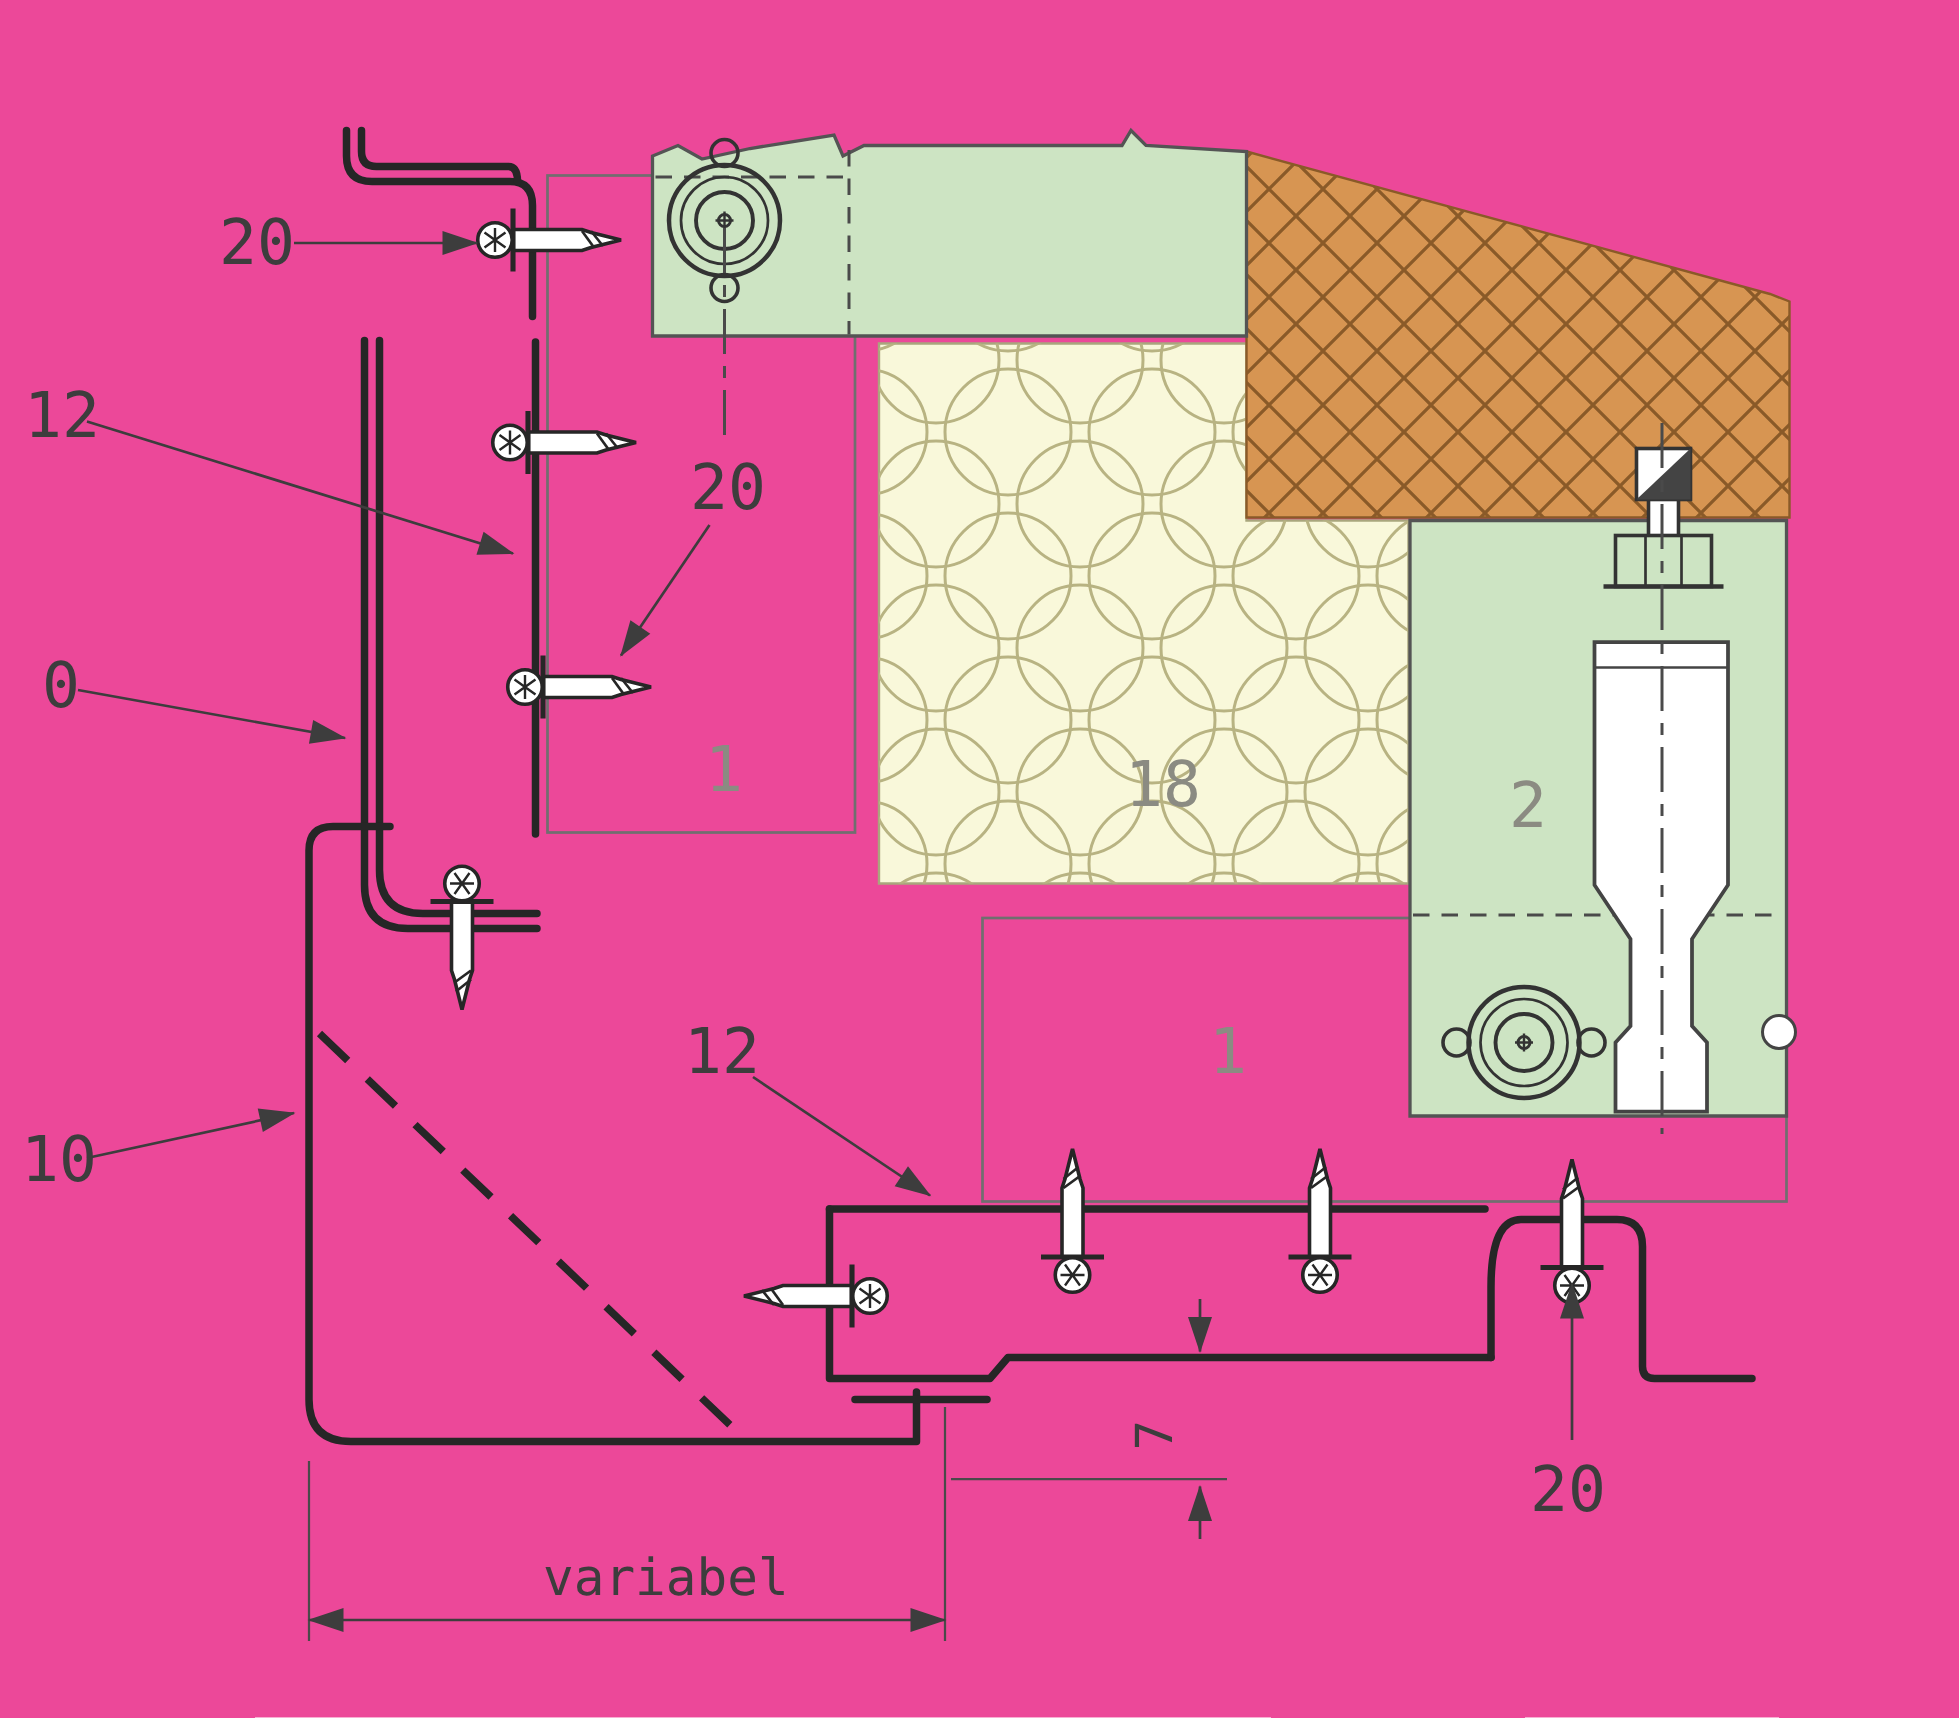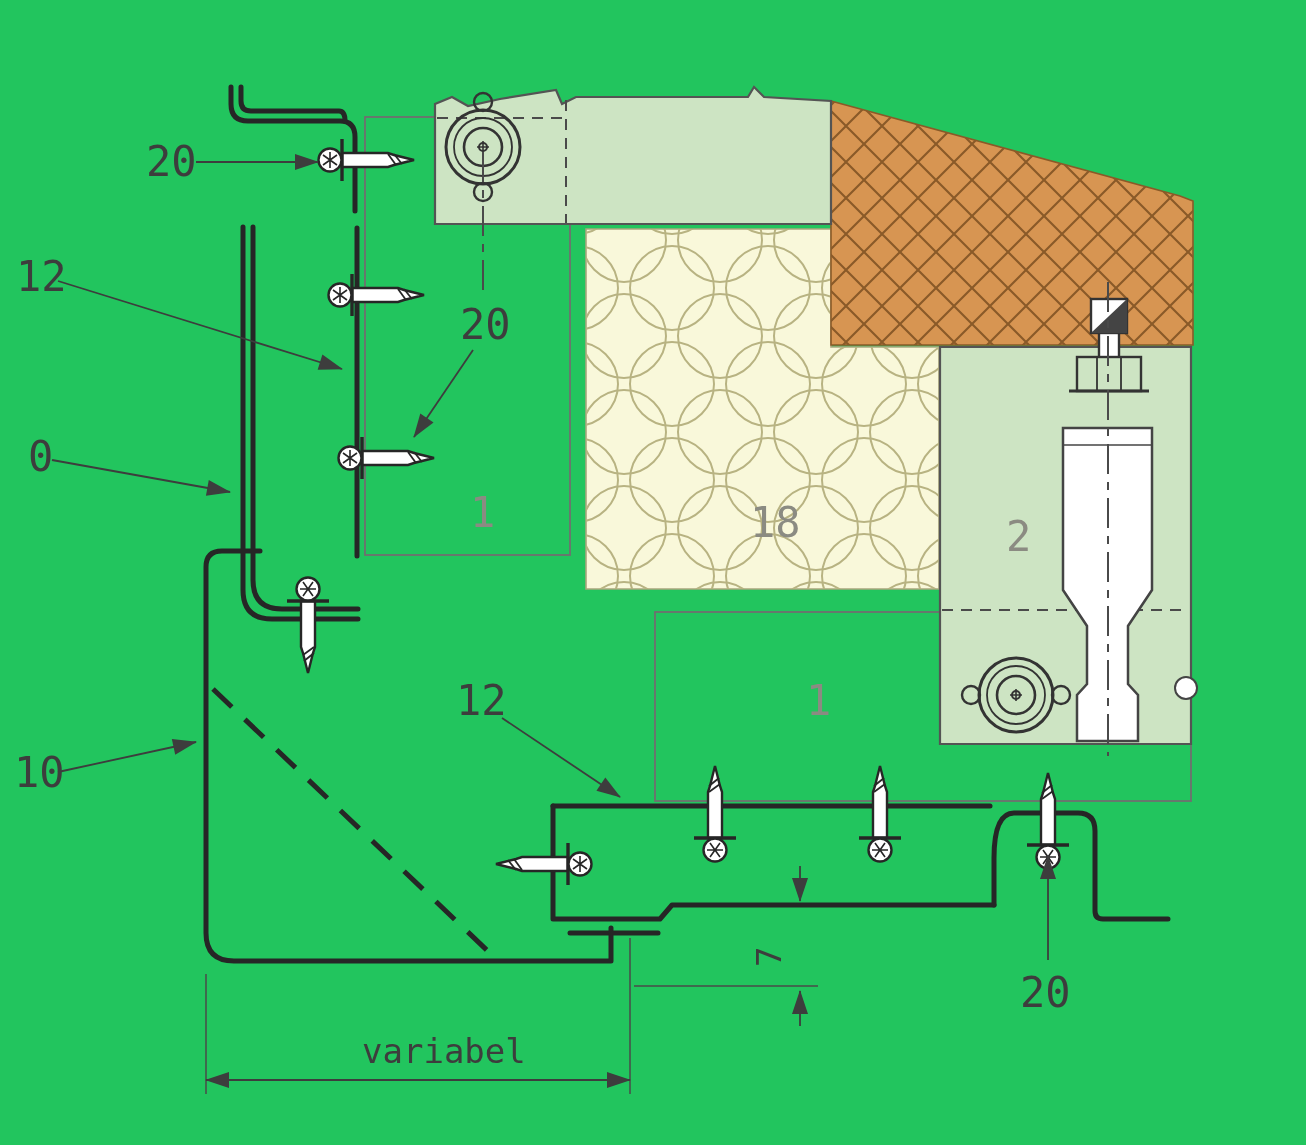--- a/index.html
+++ b/index.html
@@ -1,16 +1,16 @@
 <!DOCTYPE html>
 <html><head>
 <meta charset="utf-8">
 <style>
   html,body { margin:0; padding:0; background:#ffffff; }
-  .stage { position:relative; width:1306px; height:1145px; background:#22c55e; overflow:hidden; }
+  .stage { position:relative; width:1306px; height:1145px; background:#ec4899; overflow:hidden; }
   svg { display:block; }
   .t  { font-family:"DejaVu Sans Mono","Liberation Mono",monospace; font-size:42px; fill:#3d3d3d; }
   .t-part { fill:#8b8b82; }
   .t-dim  { font-size:34px; }
   .ln  { fill:none; stroke:#262626; stroke-width:5; stroke-linecap:round; stroke-linejoin:round; }
   .edge { fill:none; stroke:#6f6f6f; stroke-width:1.8; }
   .hid { fill:none; stroke:#4a4a4a; stroke-width:2; stroke-dasharray:11 8; }
   .cl  { fill:none; stroke:#4a4a4a; stroke-width:2; stroke-dasharray:30 8 8 8; }
   .dash-thick { fill:none; stroke:#262626; stroke-width:5; stroke-dasharray:26 18; }
   .leader { fill:none; stroke:#3d3d3d; stroke-width:1.8; }

